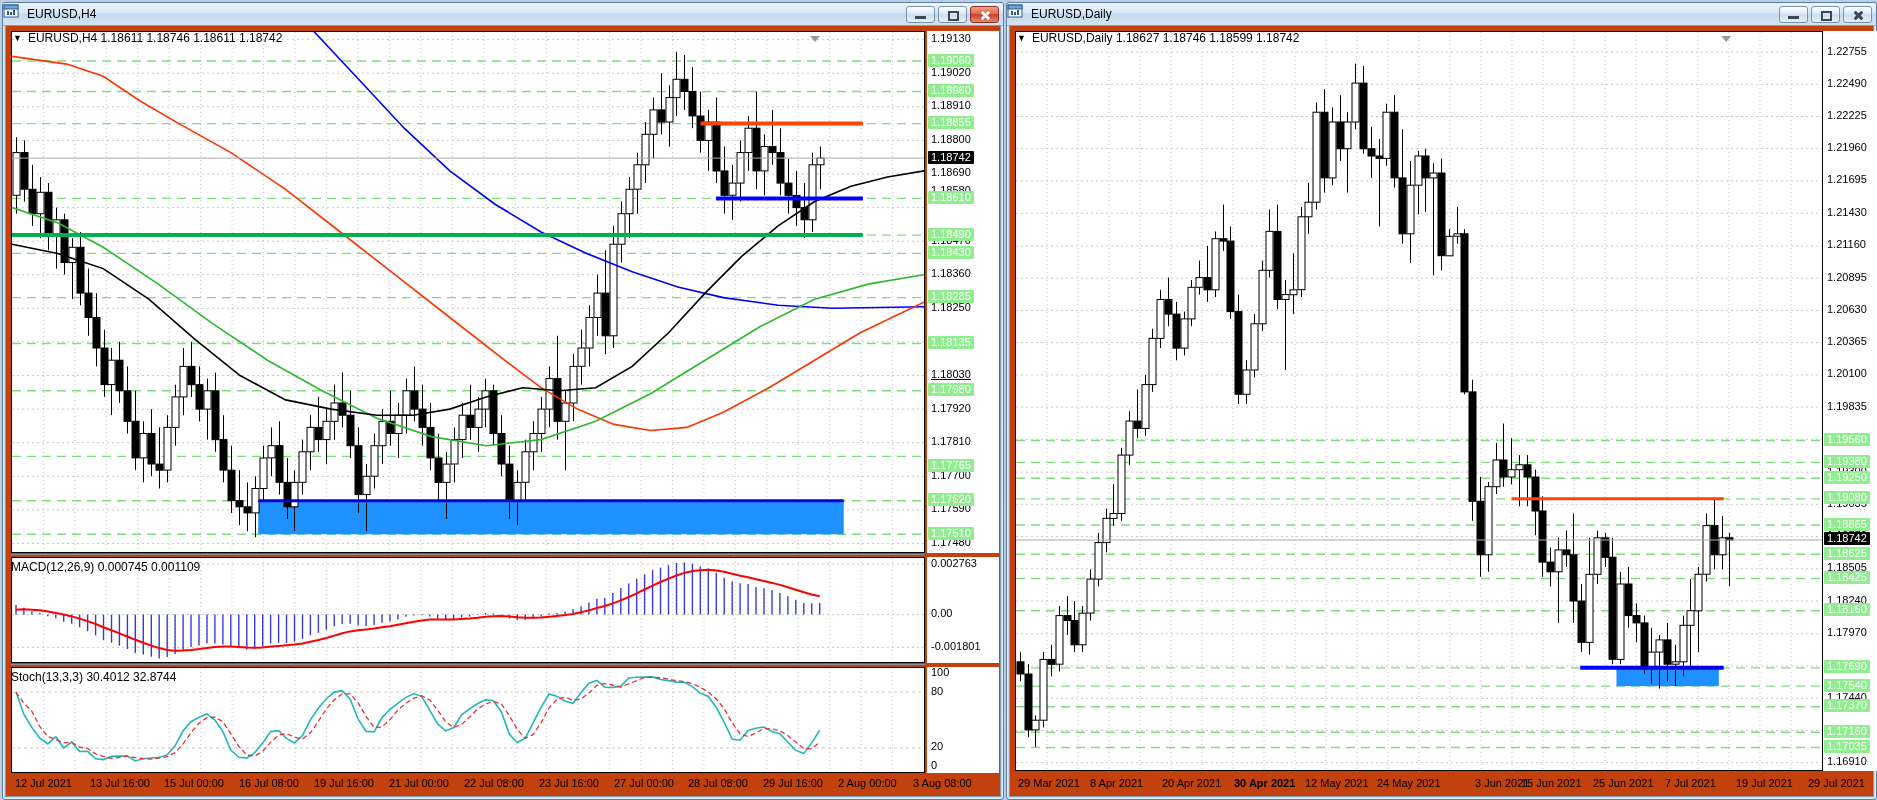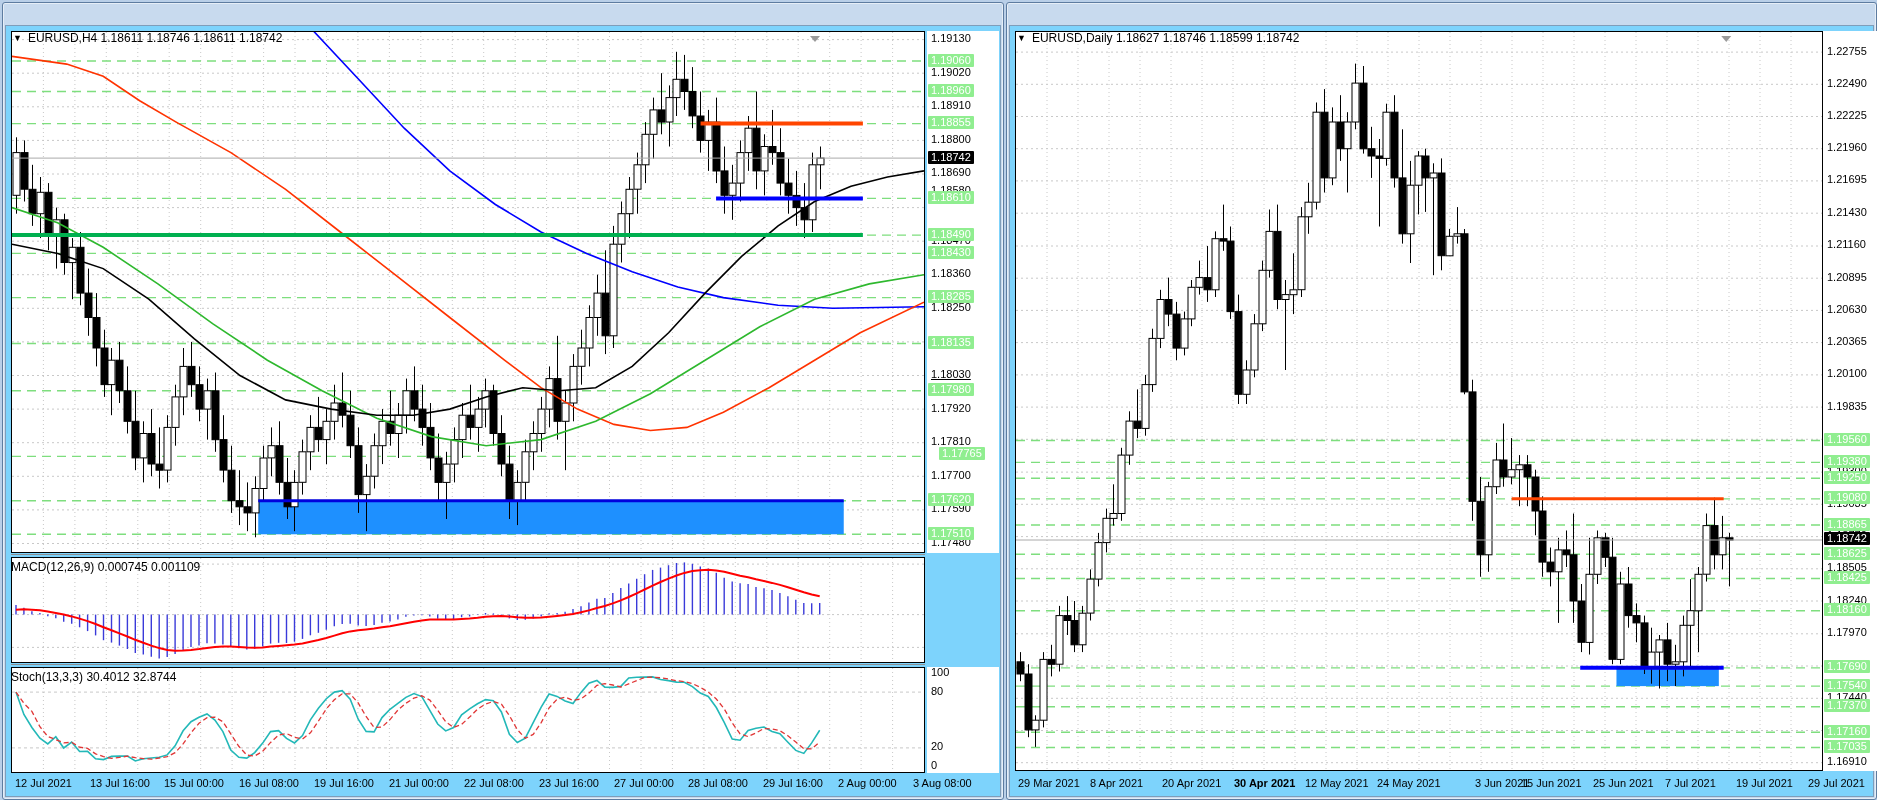--- a/index.html
+++ b/index.html
@@ -14,21 +14,21 @@
   .t-text{font-size:12px;color:#000;white-space:nowrap;}
   .t-spacer{flex:1;}
   .btn{width:29px;height:17px;border:1px solid #7a93ad;border-radius:3px;position:relative;margin-left:3px;
     background:linear-gradient(#ffffff,#dce9f5 45%,#cfdded 50%,#e6eef8);box-sizing:border-box;}
   .btn-close-active{background:linear-gradient(#f0a088,#dd6a4f 45%,#c94430 50%,#e28b70);border-color:#8e2f1c;}
   .g-min{position:absolute;left:8px;top:9px;width:11px;height:3px;background:#39495c;}
   .g-max{position:absolute;left:9px;top:4px;width:7px;height:6px;border:2px solid #39495c;}
   .g-x1,.g-x2{position:absolute;left:13px;top:3px;width:3px;height:11px;border-radius:1px;background:#39495c;}
   .g-x1{transform:rotate(45deg);} .g-x2{transform:rotate(-45deg);}
   .g-white .g-x1,.g-white .g-x2{background:#fff;box-shadow:0 0 1px #7c2414;}
-  .client{position:absolute;left:2px;right:2px;top:22px;bottom:2px;background:#7dd3fc;border:1px solid #7f9db9;}
+  .client{position:absolute;left:2px;right:2px;top:22px;bottom:2px;background:#c2410c;border:1px solid #7f9db9;}
   .pane{position:absolute;border:1px solid #000;background:#fff;box-sizing:content-box;}
   .axiscol{position:absolute;background:#fff;}
   .sep{position:absolute;height:2px;border-top:1px solid #8f8f8f;border-bottom:1px solid #ffffff;}
   .tick{position:absolute;left:4px;font-size:11px;color:#000;height:13px;line-height:13px;white-space:nowrap;}
   .tag{position:absolute;left:1px;height:13px;line-height:13px;font-size:11px;padding:0 3px;color:#fff;
     white-space:nowrap;border-radius:1px;}
   .tag-green{background:#90ee90;}
   .tag-black{background:#000;}
   .timeaxis{position:absolute;height:18px;}
   .tlabel{position:absolute;top:3px;font-size:11px;color:#000;white-space:nowrap;}
@@ -36,20 +36,43 @@
   .ovl-arrow{display:inline-block;font-size:9px;margin-right:6px;vertical-align:1px;}
   .ind-label{position:absolute;left:5px;top:3px;font-size:12px;color:#000;z-index:6;white-space:nowrap;}
   svg{position:absolute;left:0;top:0;}
 </style>
 </head>
 <body>
 
 <div class="desktop">
 
   <div class="window" id="win-left" style="left:2px;top:2px;width:1000px;height:796px;">
+    <div class="titlebar">
+      <span class="t-icon">
+        <svg width="16" height="16">
+            <rect x="1" y="2" width="14" height="12" fill="#fff" stroke="#2c5d94"></rect>
+            <rect x="1" y="2" width="14" height="4" fill="#6ea3d8" stroke="#2c5d94"></rect>
+            <rect x="4" y="8" width="2" height="4" fill="#2c5d94"></rect>
+            <rect x="7" y="9" width="2" height="3" fill="#2c5d94"></rect>
+            <rect x="10" y="7" width="2" height="5" fill="#2c5d94"></rect>
+          </svg>
+      </span>
+      <span class="t-text">EURUSD,H4</span>
+      <span class="t-spacer"></span>
+      <span class="btn">
+          <span class="g-min"></span>
+        </span>
+      <span class="btn">
+          <span class="g-max"></span>
+        </span>
+      <span class="btn btn-close-active g-white">
+          <span class="g-x1"></span>
+          <span class="g-x2"></span>
+        </span>
+    </div>
     <div class="client" id="client-left">
       <div class="overlay"><span class="ovl-arrow">▼</span><span>EURUSD,H4  1.18611 1.18746 1.18611 1.18742</span></div>
       <div class="pane" id="pane-main-left" style="left:5px;top:5px;width:912px;height:520px;">
           <svg width="912" height="520" style="position: absolute;">
             <g stroke="#c8c8c8" stroke-width="1" stroke-dasharray="1,3">
               <line x1="31.4" y1="0" x2="31.4" y2="520"></line>
               <line x1="62.9" y1="0" x2="62.9" y2="520"></line>
               <line x1="94.3" y1="0" x2="94.3" y2="520"></line>
               <line x1="125.8" y1="0" x2="125.8" y2="520"></line>
               <line x1="157.2" y1="0" x2="157.2" y2="520"></line>
@@ -347,21 +370,21 @@
           <div class="tick" style="top: 504.95px;">1.17480</div>
           <div class="tag tag-green" style="top: 22.5076px;">1.19060</div>
           <div class="tag tag-green" style="top: 53.042px;">1.18960</div>
           <div class="tag tag-green" style="top: 85.1031px;">1.18855</div>
           <div class="tag tag-green" style="top: 159.912px;">1.18610</div>
           <div class="tag tag-green" style="top: 196.553px;">1.18490</div>
           <div class="tag tag-green" style="top: 214.874px;">1.18430</div>
           <div class="tag tag-green" style="top: 259.149px;">1.18285</div>
           <div class="tag tag-green" style="top: 304.95px;">1.18135</div>
           <div class="tag tag-green" style="top: 352.279px;">1.17980</div>
-          <div class="tag tag-green" style="top: 416px; margin-left: 11px;">1.17765</div>
+          <div class="tag tag-green" style="top: 428px;">1.17765</div>
           <div class="tag tag-green" style="top: 462.202px;">1.17620</div>
           <div class="tag tag-green" style="top: 495.79px;">1.17510</div>
           <div class="tag tag-black" style="top: 119.607px;">1.18742</div>
         </div>
       <div class="sep" style="left:5px;top:528px;width:914px;"></div>
       <div class="ind-label" style="top:534px;"><span>MACD(12,26,9) 0.000745 0.001109</span></div>
       <div class="pane" id="pane-macd" style="left:5px;top:531px;width:912px;height:104px;">
           <svg width="912" height="104" style="position: absolute;">
             <g stroke="#c8c8c8" stroke-width="1" stroke-dasharray="1,3">
               <line x1="31.4" y1="0" x2="31.4" y2="104"></line>
@@ -496,20 +519,25 @@
               <line x1="767.9" y1="56.6" x2="767.9" y2="35.1"></line>
               <line x1="775.9" y1="56.6" x2="775.9" y2="38.3"></line>
               <line x1="783.8" y1="56.6" x2="783.8" y2="41.7"></line>
               <line x1="791.8" y1="56.6" x2="791.8" y2="45.0"></line>
               <line x1="799.7" y1="56.6" x2="799.7" y2="45.2"></line>
               <line x1="807.7" y1="56.6" x2="807.7" y2="45.1"></line>
             </g>
             <polyline points="4.0,51.7 11.9,51.3 19.9,51.7 27.9,52.3 35.8,53.5 43.8,54.9 51.7,56.6 59.7,58.4 67.6,60.6 75.6,63.1 83.6,66.0 91.5,69.2 99.5,72.3 107.4,75.4 115.4,78.5 123.3,81.8 131.3,84.8 139.3,87.6 147.2,90.1 155.2,91.9 163.1,92.8 171.1,92.6 179.0,91.9 187.0,91.0 195.0,89.9 202.9,89.0 210.9,88.5 218.8,88.5 226.8,88.9 234.8,89.4 242.7,89.7 250.7,89.4 258.6,88.6 266.6,87.9 274.5,87.3 282.5,86.6 290.5,85.5 298.4,83.8 306.4,82.0 314.3,80.0 322.3,77.6 330.2,75.3 338.2,73.4 346.2,72.2 354.1,71.4 362.1,70.5 370.0,69.3 378.0,68.2 385.9,66.8 393.9,65.2 401.9,63.7 409.8,62.4 417.8,61.6 425.7,61.5 433.7,61.5 441.6,61.4 449.6,61.0 457.6,60.5 465.5,59.8 473.5,58.8 481.4,58.2 489.4,58.0 497.4,58.5 505.3,59.2 513.3,59.7 521.2,59.8 529.2,59.6 537.1,58.7 545.1,57.9 553.1,57.1 561.0,55.9 569.0,54.3 576.9,52.4 584.9,50.0 592.8,48.0 600.8,45.4 608.8,42.4 616.7,39.0 624.7,35.3 632.6,31.5 640.6,27.6 648.5,24.0 656.5,20.6 664.5,17.5 672.4,14.9 680.4,13.1 688.3,12.2 696.3,11.8 704.3,12.4 712.2,13.8 720.2,15.8 728.1,17.7 736.1,19.3 744.0,21.3 752.0,23.1 760.0,24.9 767.9,26.9 775.9,29.2 783.8,31.7 791.8,34.3 799.7,36.5 807.7,38.2" fill="none" stroke="#ff0000" stroke-width="2"></polyline>
           </svg>
         </div>
+      <div class="axiscol" id="axis-macd" style="left:921px;top:531px;width:72px;height:106px;">
+          <div class="tick" style="top: -0.351228px;">0.002763</div>
+          <div class="tick" style="top: 50.0614px;">0.00</div>
+          <div class="tick" style="top: 82.9218px;">-0.001801</div>
+        </div>
       <div class="sep" style="left:5px;top:638px;width:914px;"></div>
       <div class="ind-label" style="top:644px;"><span>Stoch(13,3,3) 30.4012 32.8744</span></div>
       <div class="pane" id="pane-stoch" style="left:5px;top:641px;width:912px;height:104px;">
           <svg width="912" height="104" style="position: absolute;">
             <g stroke="#c8c8c8" stroke-width="1" stroke-dasharray="1,3">
               <line x1="31.4" y1="0" x2="31.4" y2="104"></line>
               <line x1="62.9" y1="0" x2="62.9" y2="104"></line>
               <line x1="94.3" y1="0" x2="94.3" y2="104"></line>
               <line x1="125.8" y1="0" x2="125.8" y2="104"></line>
               <line x1="157.2" y1="0" x2="157.2" y2="104"></line>
@@ -561,20 +589,43 @@
           <div class="tlabel" style="left: 603px;">27 Jul 00:00</div>
           <div class="tlabel" style="left: 677px;">28 Jul 08:00</div>
           <div class="tlabel" style="left: 752px;">29 Jul 16:00</div>
           <div class="tlabel" style="left: 827px;">2 Aug 00:00</div>
           <div class="tlabel" style="left: 902px;">3 Aug 08:00</div>
         </div>
     </div>
   </div>
 
   <div class="window" id="win-right" style="left:1006px;top:2px;width:869px;height:796px;">
+    <div class="titlebar">
+      <span class="t-icon">
+        <svg width="16" height="16">
+            <rect x="1" y="2" width="14" height="12" fill="#fff" stroke="#2c5d94"></rect>
+            <rect x="1" y="2" width="14" height="4" fill="#6ea3d8" stroke="#2c5d94"></rect>
+            <rect x="4" y="8" width="2" height="4" fill="#2c5d94"></rect>
+            <rect x="7" y="9" width="2" height="3" fill="#2c5d94"></rect>
+            <rect x="10" y="7" width="2" height="5" fill="#2c5d94"></rect>
+          </svg>
+      </span>
+      <span class="t-text">EURUSD,Daily</span>
+      <span class="t-spacer"></span>
+      <span class="btn">
+          <span class="g-min"></span>
+        </span>
+      <span class="btn">
+          <span class="g-max"></span>
+        </span>
+      <span class="btn">
+          <span class="g-x1"></span>
+          <span class="g-x2"></span>
+        </span>
+    </div>
     <div class="client" id="client-right">
       <div class="overlay"><span class="ovl-arrow">▼</span><span>EURUSD,Daily  1.18627 1.18746 1.18599 1.18742</span></div>
       <div class="pane" id="pane-main-right" style="left:5px;top:5px;width:806px;height:738px;">
           <svg width="806" height="738" style="position: absolute;">
             <g stroke="#c8c8c8" stroke-width="1" stroke-dasharray="1,3">
               <line x1="31.0" y1="0" x2="31.0" y2="738"></line>
               <line x1="62.0" y1="0" x2="62.0" y2="738"></line>
               <line x1="93.0" y1="0" x2="93.0" y2="738"></line>
               <line x1="124.0" y1="0" x2="124.0" y2="738"></line>
               <line x1="155.0" y1="0" x2="155.0" y2="738"></line>

